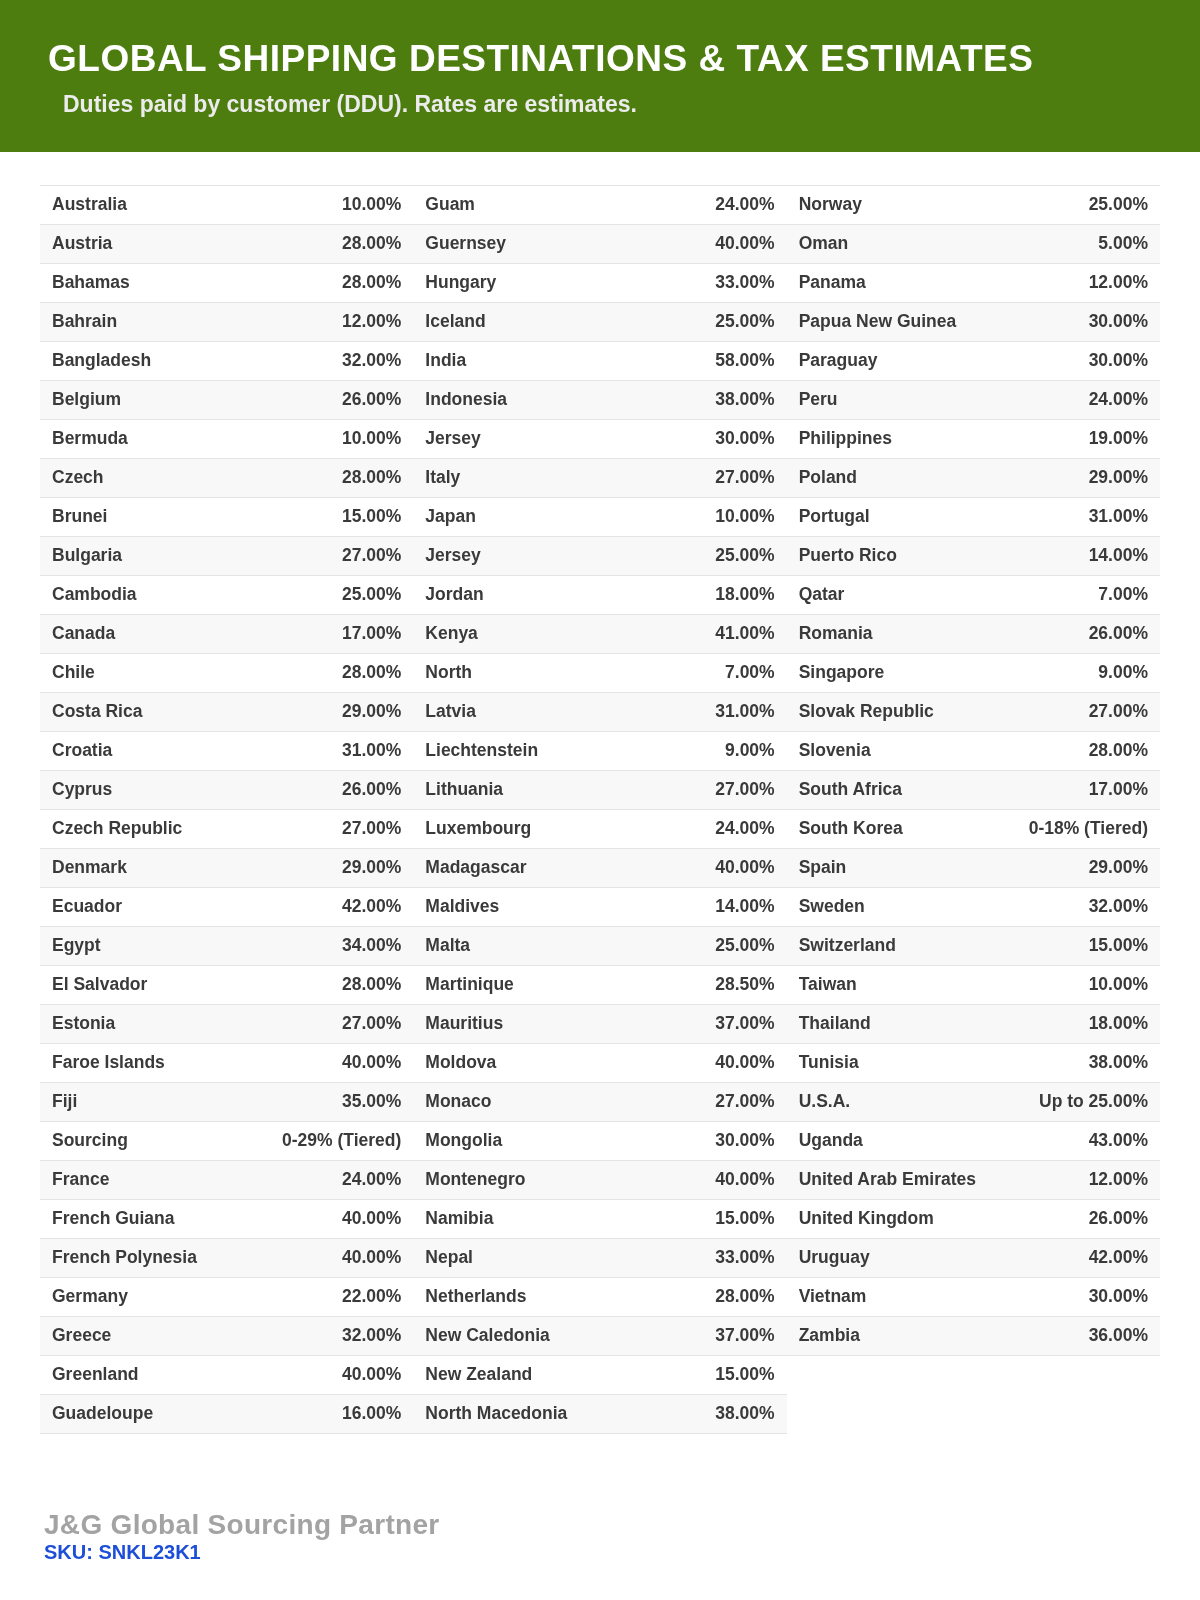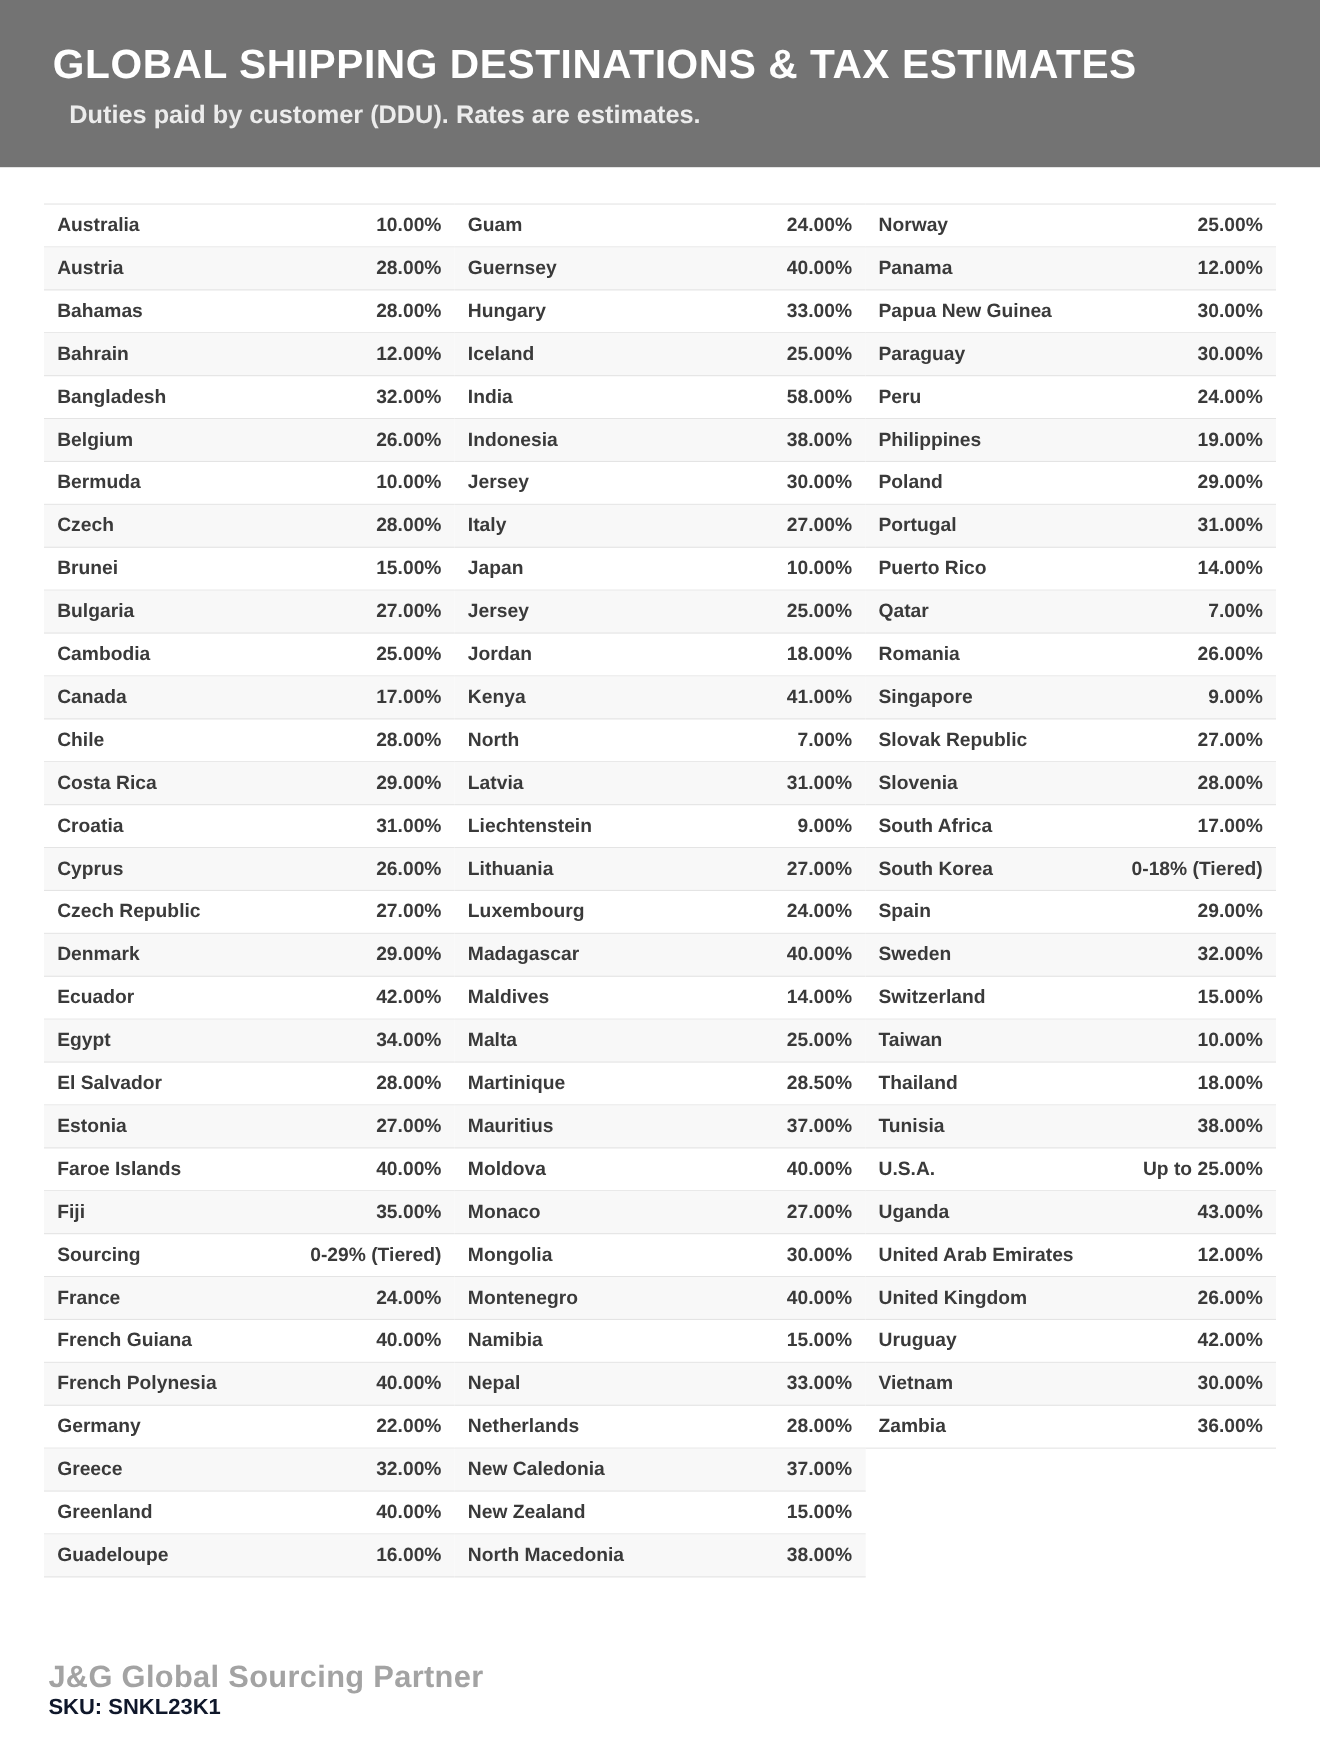--- a/index.html
+++ b/index.html
@@ -5,21 +5,21 @@
   * { margin: 0; padding: 0; box-sizing: border-box; }
   html, body { background: #ffffff; }
   body {
     width: 1200px;
     min-height: 1600px;
     font-family: "Liberation Sans", sans-serif;
     display: flex;
     flex-direction: column;
   }
   .header {
-    background: #737373;
+    background: #4d7c0f;
     color: #ffffff;
     padding: 38px 48px 34px 48px;
   }
   .header .title {
     font-size: 37px;
     font-weight: 800;
     letter-spacing: 0.5px;
     line-height: 1.15;
   }
   .header .subtitle {
@@ -61,21 +61,21 @@
     align-items: baseline;
     flex-direction: column;
   }
   .footer .brand {
     color: #a3a3a3;
     font-size: 28px;
     font-weight: 800;
     letter-spacing: 0.3px;
   }
   .footer .sku {
-    color: #0f172a;
+    color: #1d4ed8;
     font-size: 20px;
     font-weight: 700;
   }
 </style>
 </head>
 <body>
 
 <div class="header">
   <div class="title">GLOBAL SHIPPING DESTINATIONS &amp; TAX ESTIMATES</div>
   <div class="subtitle">Duties paid by customer (DDU). Rates are estimates.</div>
@@ -341,20 +341,24 @@
         <span class="country">North Macedonia</span>
         <span class="rate">38.00%</span>
       </div>
     </div>
     <div class="col">
       <div class="row">
         <span class="country">Norway</span>
         <span class="rate">25.00%</span>
       </div>
       <div class="row">
+        <span class="country">Oman</span>
+        <span class="rate">5.00%</span>
+      </div>
+      <div class="row">
         <span class="country">Panama</span>
         <span class="rate">12.00%</span>
       </div>
       <div class="row">
         <span class="country">Papua New Guinea</span>
         <span class="rate">30.00%</span>
       </div>
       <div class="row">
         <span class="country">Paraguay</span>
         <span class="rate">30.00%</span>

